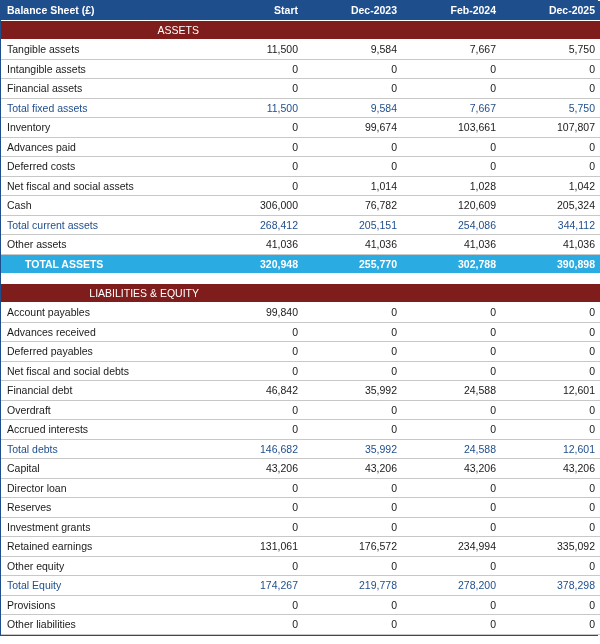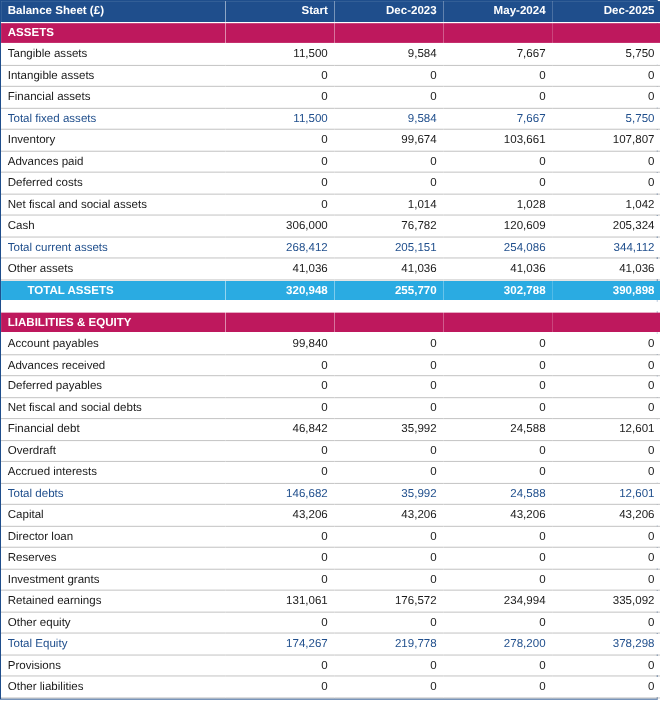--- a/index.html
+++ b/index.html
@@ -35,27 +35,28 @@
   tr.header-row td {
     background: #1f4e8c;
     color: #ffffff;
     font-weight: bold;
     font-size: 10.5px;
     height: 19px;
     line-height: 19px;
   }
   
   tr.section-row td {
-    background: #be185d;
+    background: #7f1d1d;
     color: #ffffff;
-    font-weight: bold;
+    font-weight: normal;
     height: 18px;
     line-height: 18px;
     border-top: 1px solid #ffffff;
     border-bottom: 1px solid #ffffff;
+    text-align: right;
   }
   
   tr.data-row td {
     background: #ffffff;
     color: #1a1a1a;
     border-bottom: 1px solid #c8c8c8;
   }
   
   tr.subtotal-row td {
     background: #ffffff;
@@ -90,21 +91,21 @@
       <col class="c-num">
       <col class="c-num">
       <col class="c-num">
       <col class="c-num">
     </colgroup>
     <thead>
       <tr class="header-row">
         <td class="lbl">Balance Sheet (£)</td>
         <td class="num">Start</td>
         <td class="num">Dec-2023</td>
-        <td class="num">May-2024</td>
+        <td class="num">Feb-2024</td>
         <td class="num">Dec-2025</td>
       </tr>
     </thead>
     <tbody id="sheet-body">
         <tr class="section-row">
           <td class="lbl">ASSETS</td>
           <td class="num"></td>
           <td class="num"></td>
           <td class="num"></td>
           <td class="num"></td>

